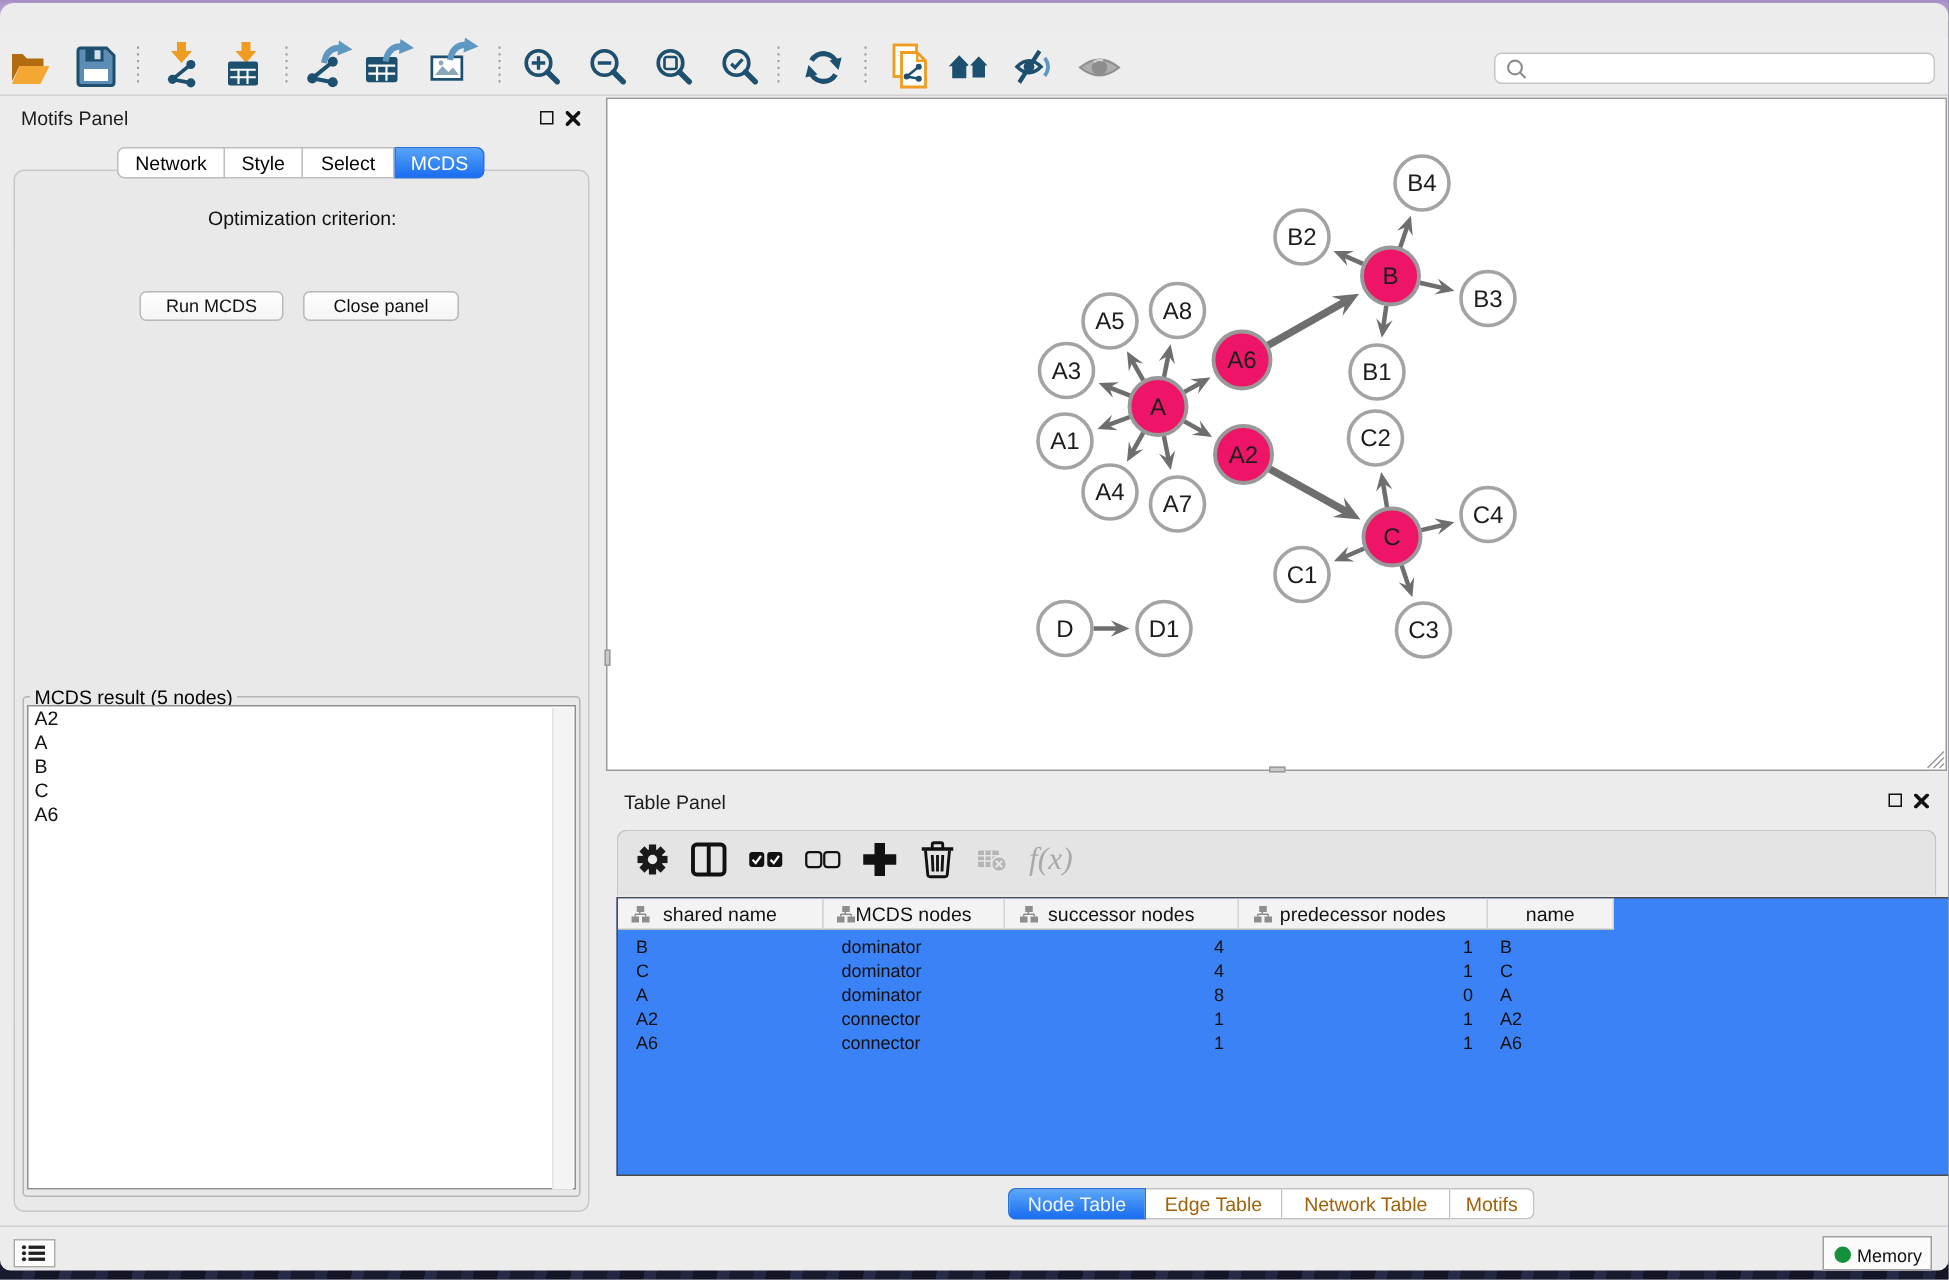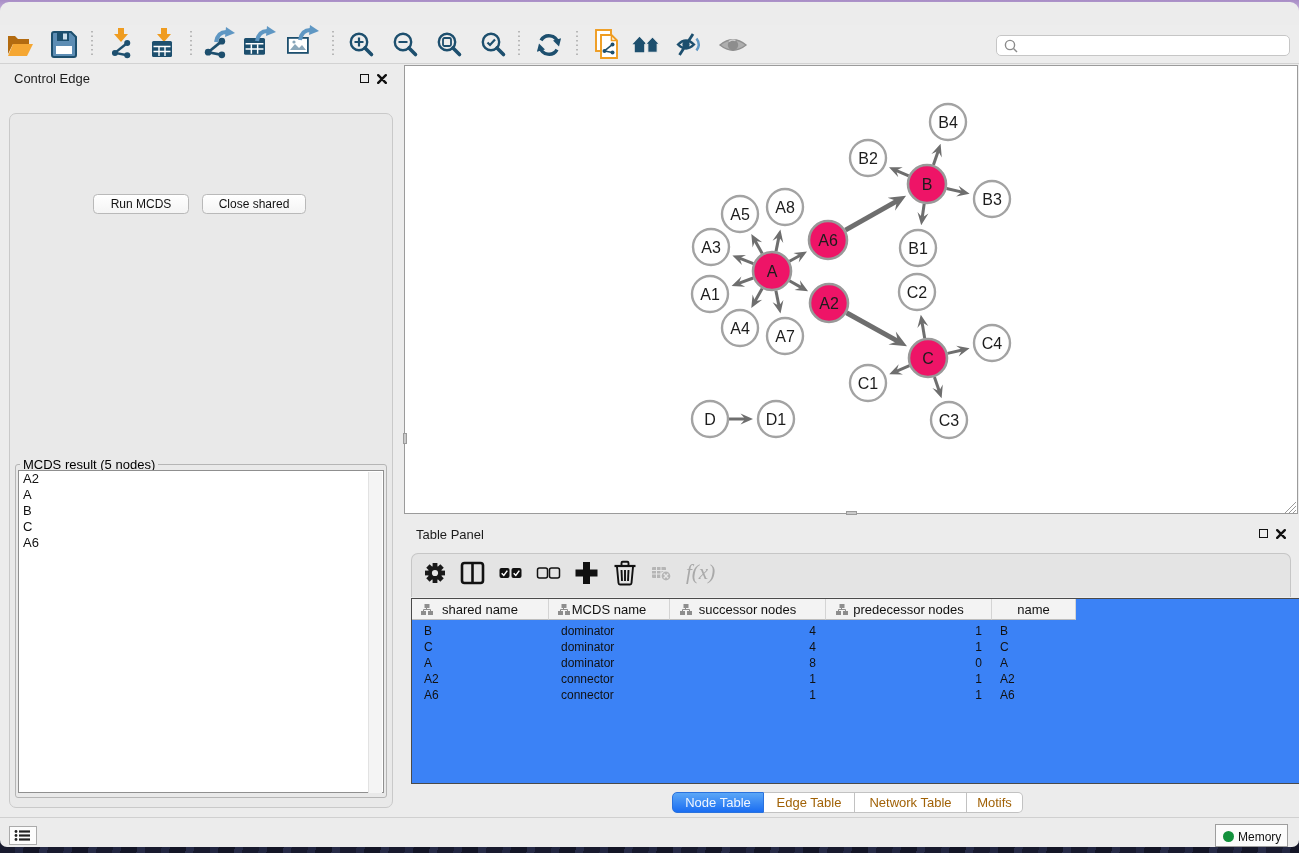--- a/index.html
+++ b/index.html
@@ -204,28 +204,35 @@
       <circle cx="13" cy="8" r="5.2" fill="#8d8d8d"></circle>
       <path d="M9 4.5 Q12 2 15.5 3.5" stroke="#cfcfcf" stroke-width="1.6" fill="none"></path>
     </g>
       </svg>
     <div id="searchbox"><svg width="16" height="16" style="margin:2px 0 0 6px">
           <circle cx="7" cy="7" r="4.6" fill="none" stroke="#8b8b8b" stroke-width="1.4"></circle>
           <line x1="10.5" y1="10.5" x2="14" y2="14" stroke="#8b8b8b" stroke-width="1.4"></line>
         </svg></div>
   </div>
 
-  <div class="paneltitle" style="left:14px;top:69px;">Control Edge</div>
+  <div class="paneltitle" style="left:14px;top:69px;">Motifs Panel</div>
   <div class="sq" style="left:360px;top:72px;"></div>
   <svg width="10" height="10" viewBox="0 0 10 10" style="position:absolute;left:377px;top:72px">
       <path d="M1.2 1.2 L8.8 8.8 M8.8 1.2 L1.2 8.8" stroke="#111" stroke-width="2.4" stroke-linecap="round"></path>
     </svg>
+  <div id="cptabs">
+    <div class="cptab first" style="width:72px">Network</div>
+    <div class="cptab" style="width:52px">Style</div>
+    <div class="cptab" style="width:61px">Select</div>
+    <div class="cptab sel" style="width:60px">MCDS</div>
+  </div>
   <div id="cppanel"></div>
+  <div id="optlabel">Optimization criterion:</div>
   <div class="btn" style="left:93px;top:192px;width:96px;">Run MCDS</div>
-  <div class="btn" style="left:202px;top:192px;width:104px;">Close shared</div>
+  <div class="btn" style="left:202px;top:192px;width:104px;">Close panel</div>
   <div id="groupbox"></div>
   <div id="grouplabel">MCDS result (5 nodes)</div>
   <div id="mcdslist">
       <div class="li">A2</div>
       <div class="li">A</div>
       <div class="li">B</div>
       <div class="li">C</div>
       <div class="li">A6</div>
     <div id="listscroll"></div>
   </div>
@@ -370,21 +377,21 @@
           <line x1="656.5" y1="14" x2="656.5" y2="25"></line>
           <line x1="661" y1="14" x2="661" y2="25"></line>
         </g>
       <circle cx="666" cy="23" r="5" fill="#8f8f8f" stroke="#e9e9e9" stroke-width="1.2"></circle>
       <path d="M663.8 20.8 L668.2 25.2 M668.2 20.8 L663.8 25.2" stroke="#e9e9e9" stroke-width="1.4"></path>
       </g>
     </svg>
   <div style="position:absolute;left:686px;top:558px;font-family:'Liberation Serif',serif;font-style:italic;font-size:21px;color:#a9a9a9;">f(x)</div>
   <div id="tbl">
     <div class="th" style="left:0px;width:137px;">shared name</div>
-    <div class="th" style="left:137px;width:121px;">MCDS name</div>
+    <div class="th" style="left:137px;width:121px;">MCDS nodes</div>
     <div class="th" style="left:258px;width:156px;">successor nodes</div>
     <div class="th" style="left:414px;width:166px;">predecessor nodes</div>
     <div class="th" style="left:580px;width:84px;">name</div>
     <svg width="878" height="184" viewBox="0 0 878 184" style="position:absolute;left:0;top:0">
       <g transform="translate(9,5)" fill="#8d8d8d">
           <rect x="3.5" y="0" width="5" height="4"></rect>
           <rect x="0" y="7" width="5" height="4"></rect>
           <rect x="7" y="7" width="5" height="4"></rect>
           <path d="M5.5 4 L5.5 5.5 M2.5 5.5 L9.5 5.5 M2.5 5.5 L2.5 7 M9.5 5.5 L9.5 7" stroke="#8d8d8d" stroke-width="1" fill="none"></path>
         </g>

